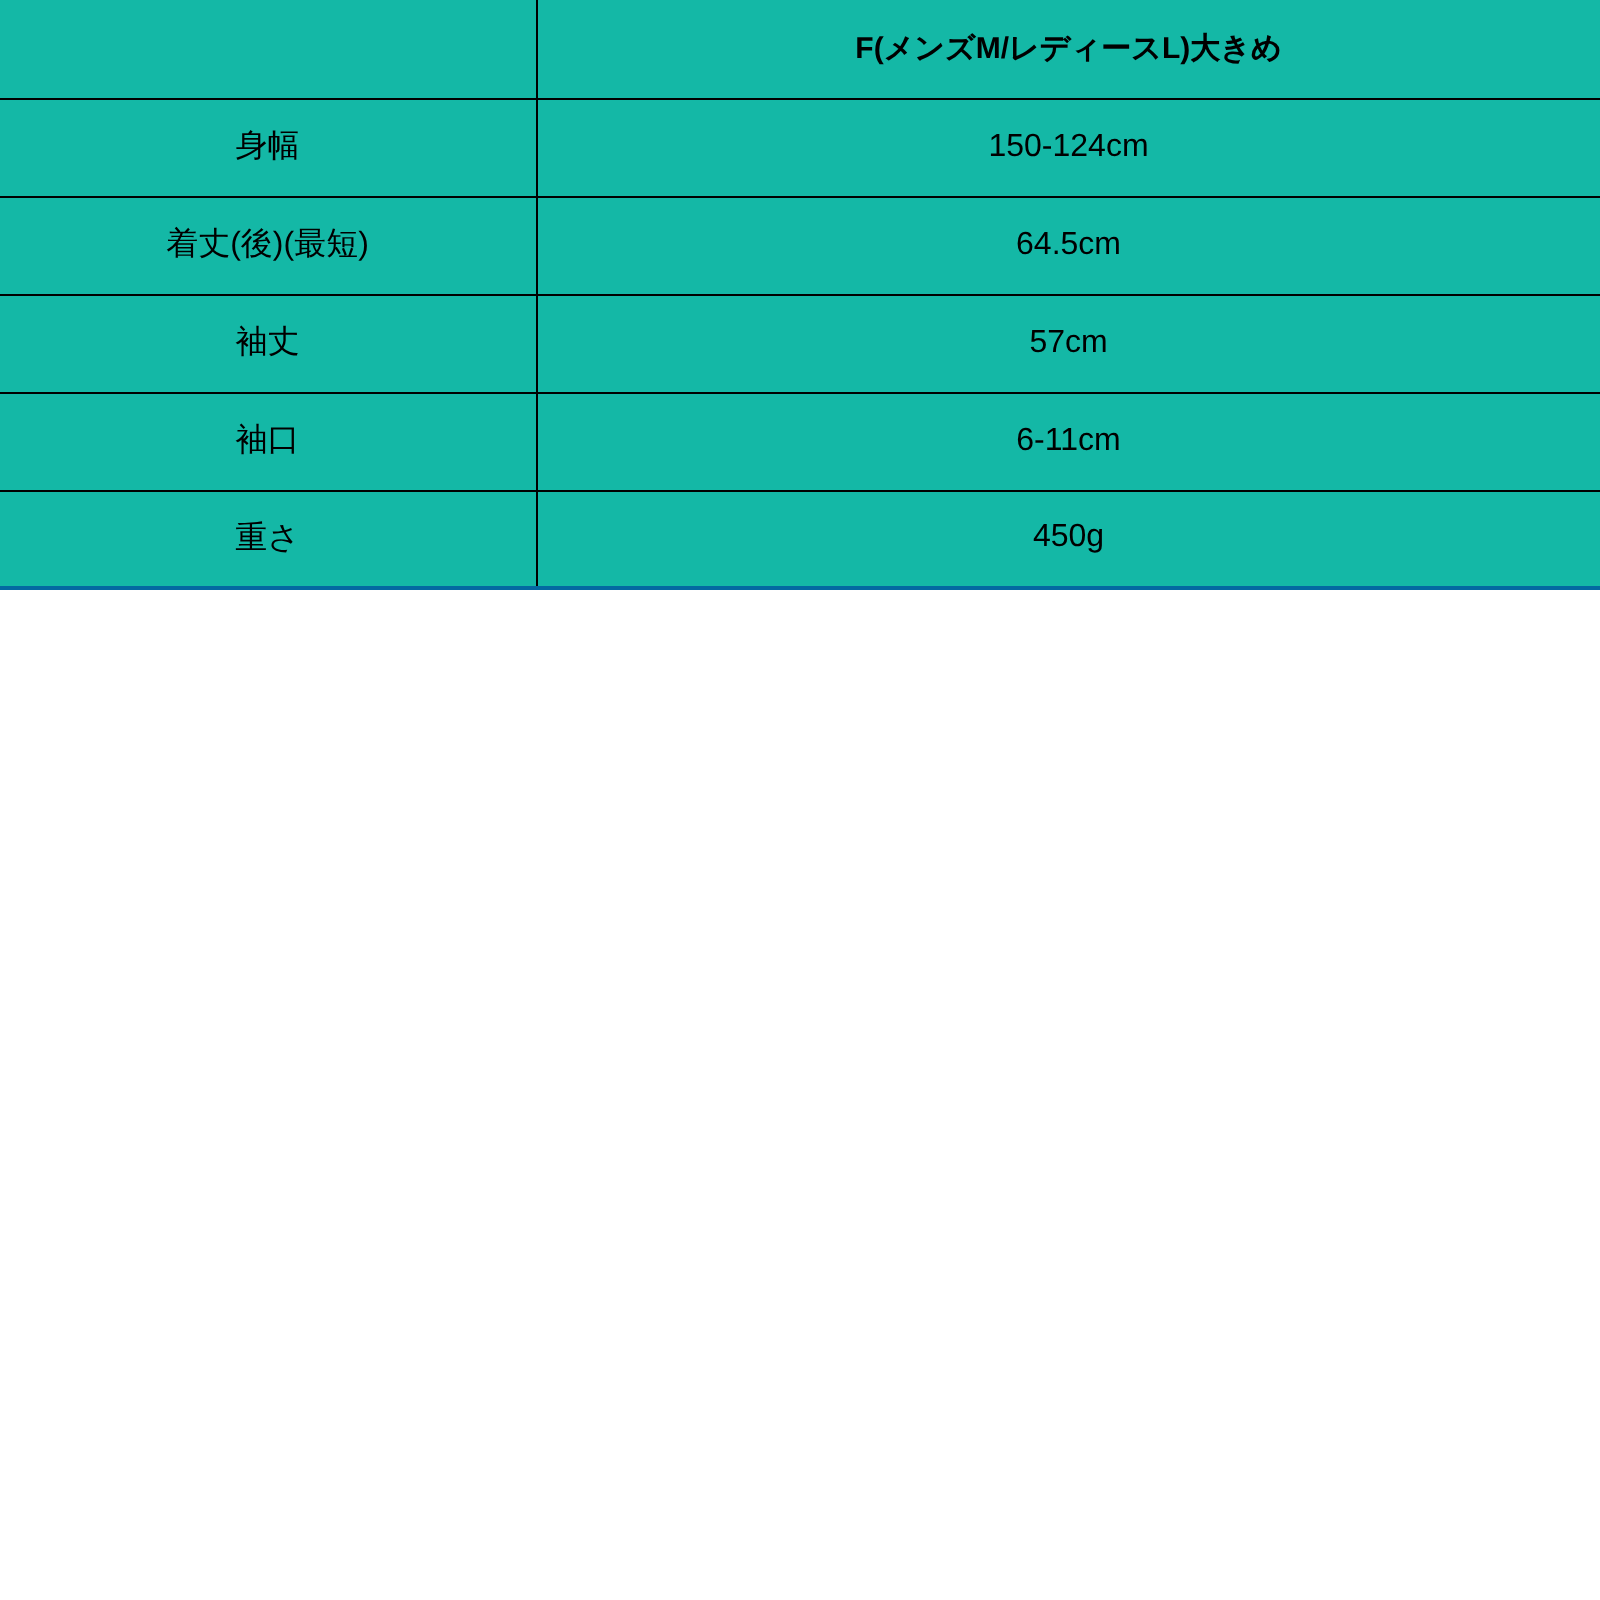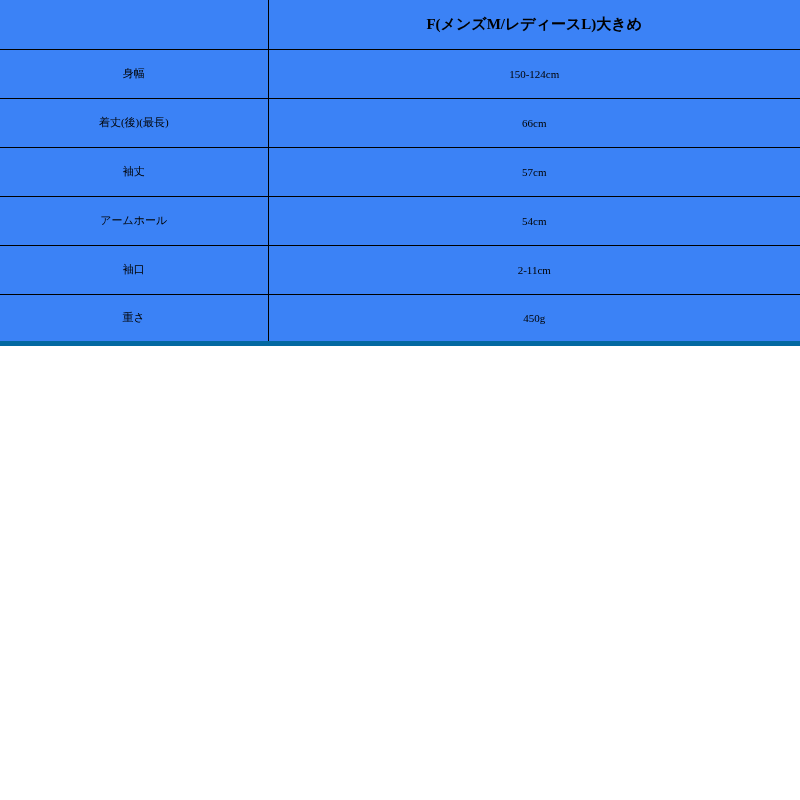--- a/index.html
+++ b/index.html
@@ -14,22 +14,21 @@
     position: relative;
     width: 800px;
     height: 800px;
     background: #ffffff;
     overflow: hidden;
   }
   table.size-table {
     border-collapse: collapse;
     width: 800px;
     table-layout: fixed;
-    background: #3b82f6;
-    font-family: Liberation Serif, serif;
+    background: #14b8a6;
   }
   table.size-table col.label-col { width: 268px; }
   table.size-table col.value-col { width: 532px; }
 
   table.size-table th,
   table.size-table td {
     border: 1px solid #000000;
     border-top: none;
     border-left: none;
     text-align: center;
@@ -46,25 +45,25 @@
 
   table.size-table thead th {
     height: 49px;
     font-weight: bold;
     font-size: 15px;
   }
   table.size-table thead th.head-empty {
     border-bottom: 1px solid #000000;
   }
   table.size-table tbody td {
-    font-size: 11px;
+    font-size: 16px;
     margin-left: 16px;
   }
   table.size-table tbody tr:last-child td {
-    border-bottom: 5px solid #0369a1;
+    border-bottom: 2px solid #0369a1;
   }
   .filler {
     width: 800px;
     height: 255px;
     background: #ffffff;
   }
 </style>
 </head>
 <body>
 
@@ -79,34 +78,30 @@
         <th class="head-empty"></th>
         <th>F(メンズM/レディースL)大きめ</th>
       </tr>
     </thead>
     <tbody>
       <tr>
         <td>身幅</td>
         <td>150-124cm</td>
       </tr>
       <tr>
-        <td>着丈(後)(最長)</td>
-        <td>66cm</td>
+        <td>着丈(後)(最短)</td>
+        <td>64.5cm</td>
       </tr>
       <tr>
         <td>袖丈</td>
         <td>57cm</td>
       </tr>
       <tr>
-        <td>アームホール</td>
-        <td>54cm</td>
-      </tr>
-      <tr>
         <td>袖口</td>
-        <td>2-11cm</td>
+        <td>6-11cm</td>
       </tr>
       <tr>
         <td>重さ</td>
         <td>450g</td>
       </tr>
     </tbody>
   </table>
   <div class="filler"></div>
 </div>
 

